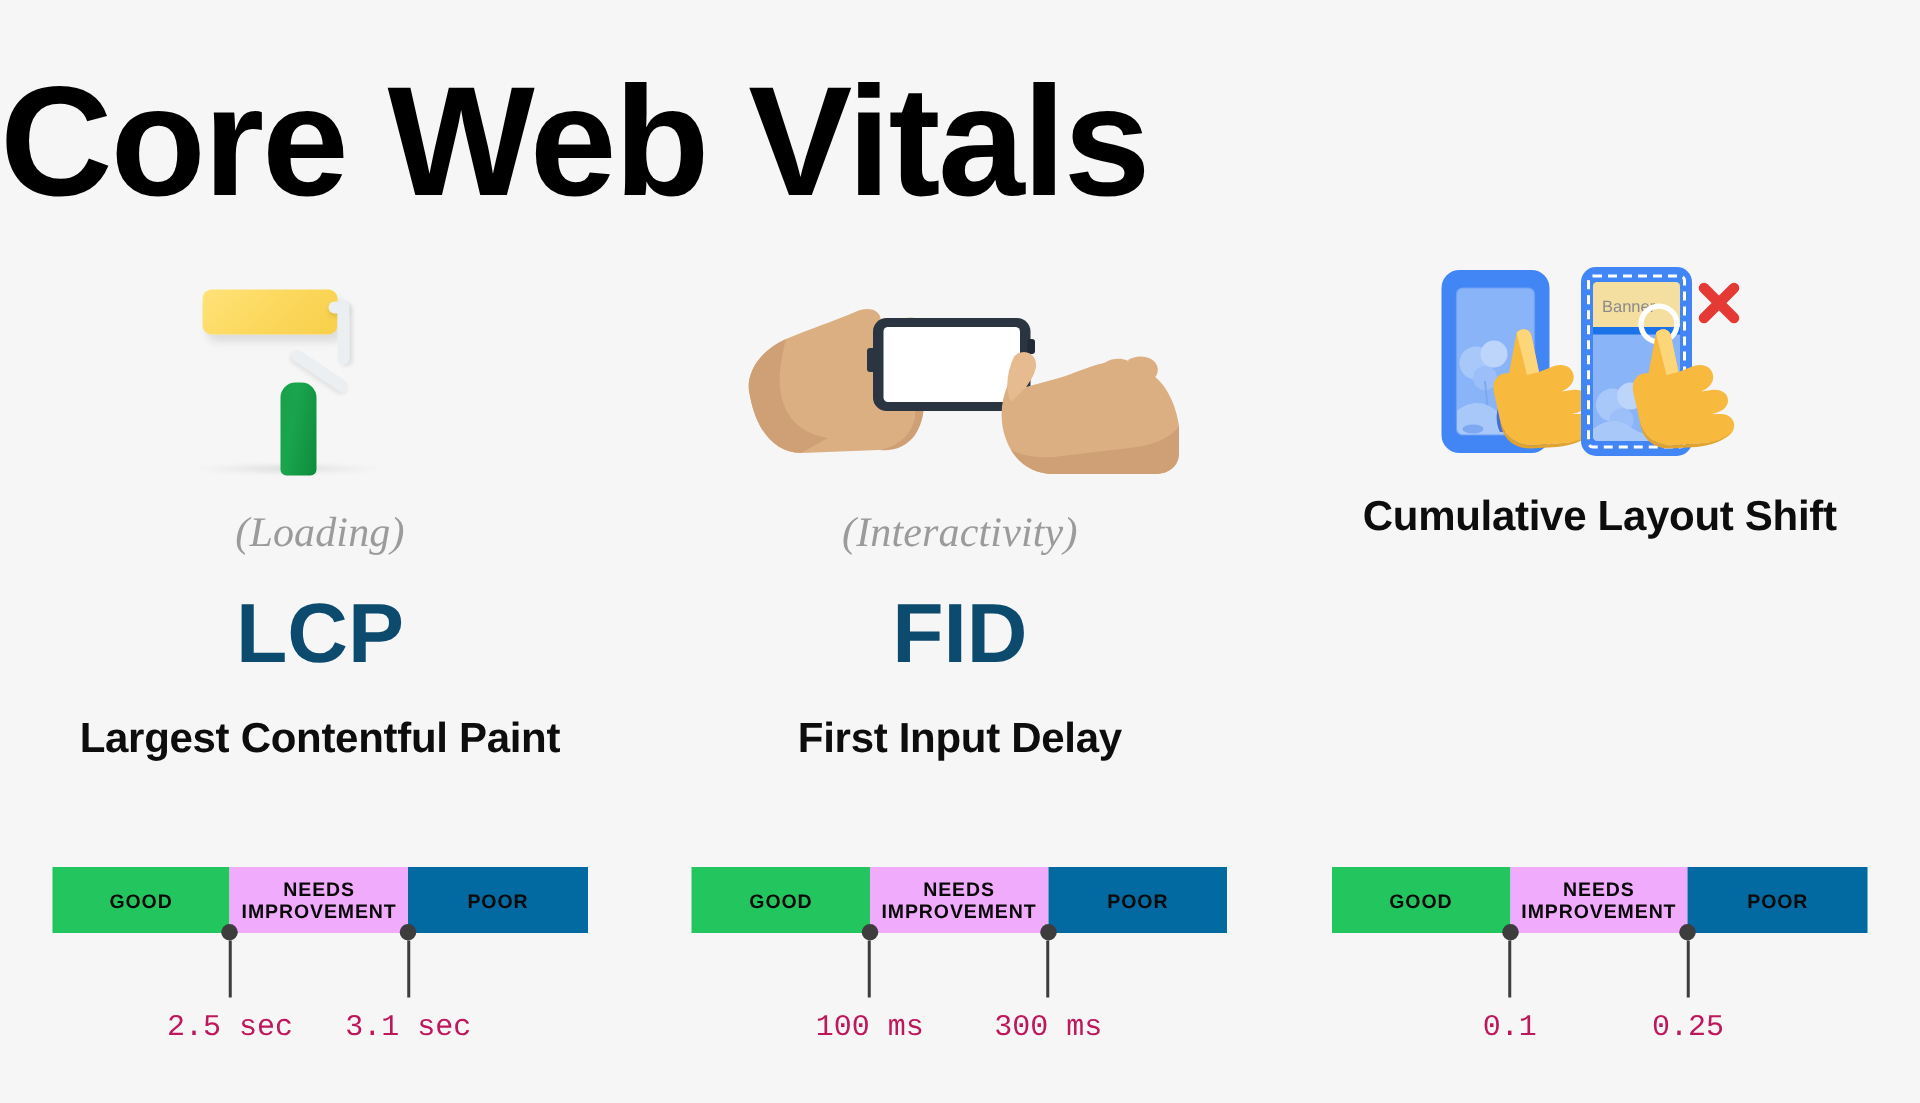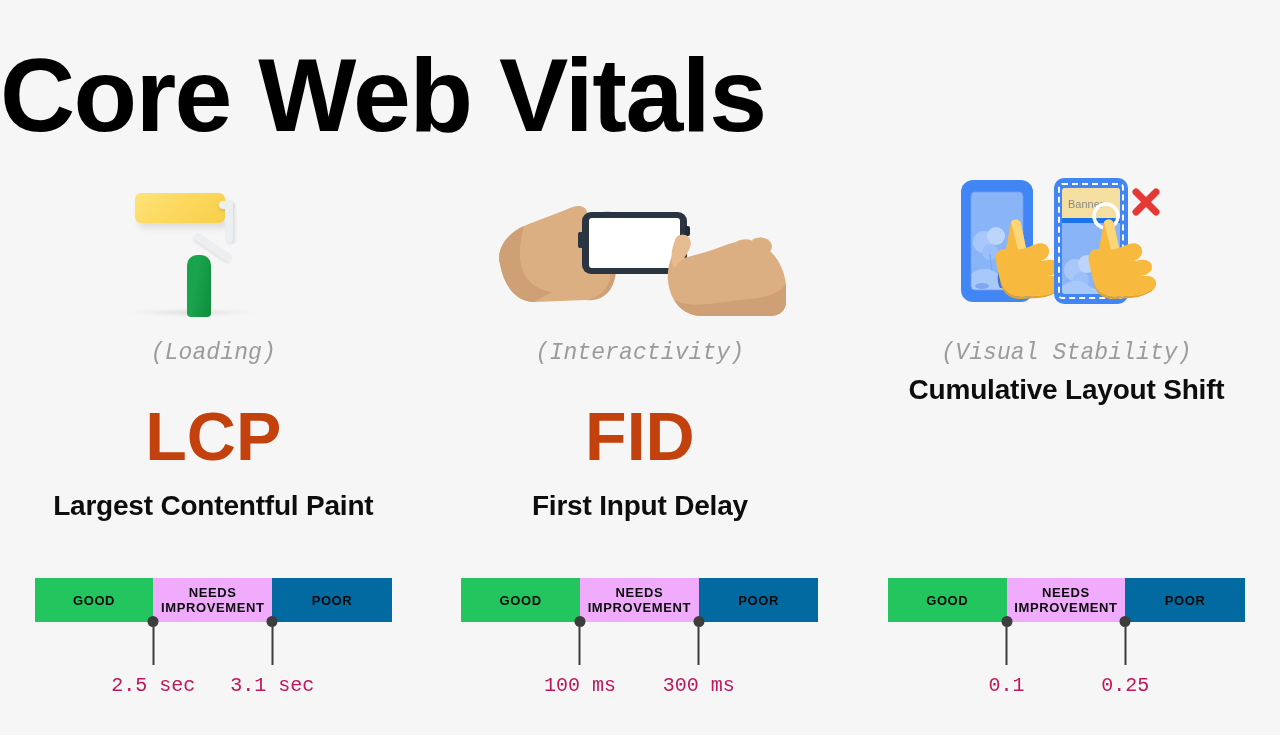--- a/index.html
+++ b/index.html
@@ -108,32 +108,32 @@
   .fid-wrap { position: relative; width: 300px; height: 130px; }
   .fid-wrap svg { position: absolute; left: 0; top: 0; }
 
   
   .cls-wrap { position: relative; width: 220px; height: 150px; }
   .cls-wrap svg { position: absolute; left: 0; top: 0; }
 
   
   .aspect {
     margin-top: 20px;
-    font-size: 23px;
+    font-size: 28px;
     font-style: italic;
     color: #9b9b9b;
-    font-family: Liberation Mono, monospace;
+    font-family: Liberation Serif, serif;
     letter-spacing: 0.1px;
   }
   .acronym {
-    margin-top: 24px;
-    font-size: 68px;
+    margin-top: 4px;
+    font-size: 56px;
     line-height: 92px;
     font-weight: 700;
-    color: #c2410c;
+    color: #0c4a6e;
     letter-spacing: 0px;
     font-family: "Liberation Sans", sans-serif;
   }
   .metric-name {
     margin-top: 8px;
     font-size: 28px;
     font-weight: 700;
     color: #0d0d0d;
     letter-spacing: -0.2px;
     white-space: nowrap;
@@ -350,21 +350,20 @@
               <path d="M137 110 C 139 120, 147 127, 159 127 L 183 125 C 189 124, 194 122, 197 119
                        C 193 124, 185 127, 175 128 L 157 129 C 145 129, 138 121, 137 110 Z" fill="#e0a32f"></path>
             </g>
 
             <g>
               <path d="M180 22 L 200 42 M200 22 L 180 42" stroke="#e53935" stroke-width="7" stroke-linecap="round"></path>
             </g>
           </svg>
         </div>
       </div>
-      <div class="aspect">(Visual Stability)</div>
       <div class="metric-name">Cumulative Layout Shift</div>
     </div>
 
   </div>
 
   <div class="scales">
 
     <div class="scale-col">
       <div class="bar">
         <div class="seg good">GOOD</div>

